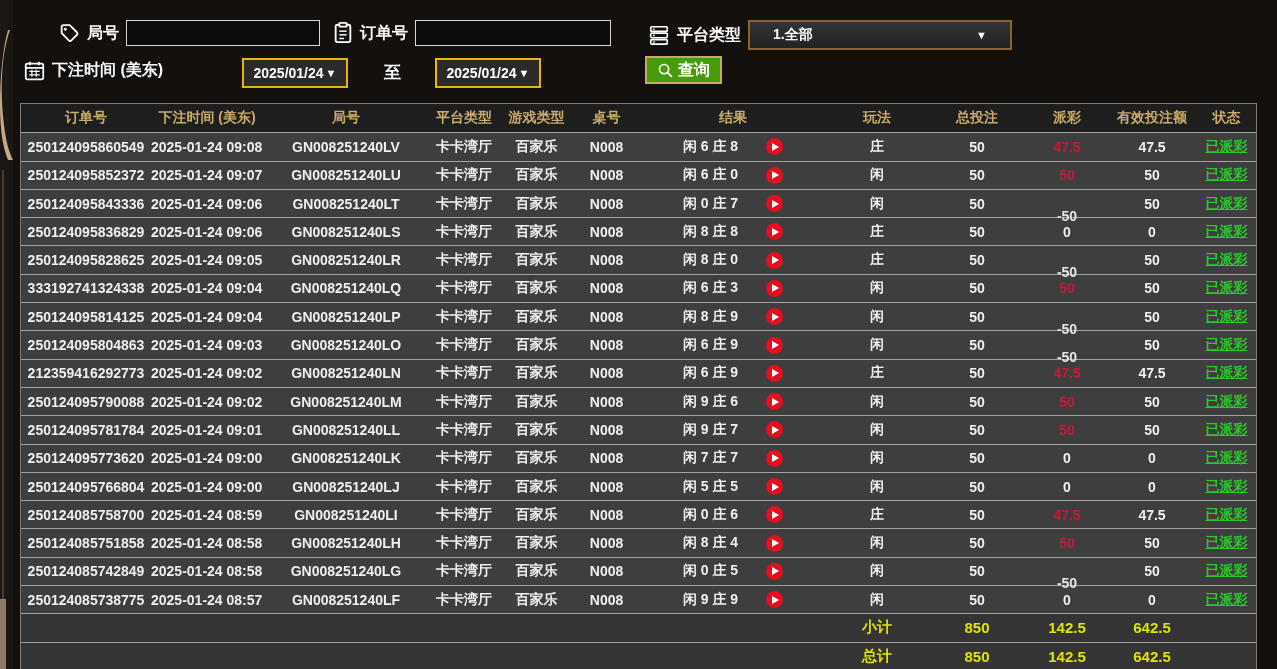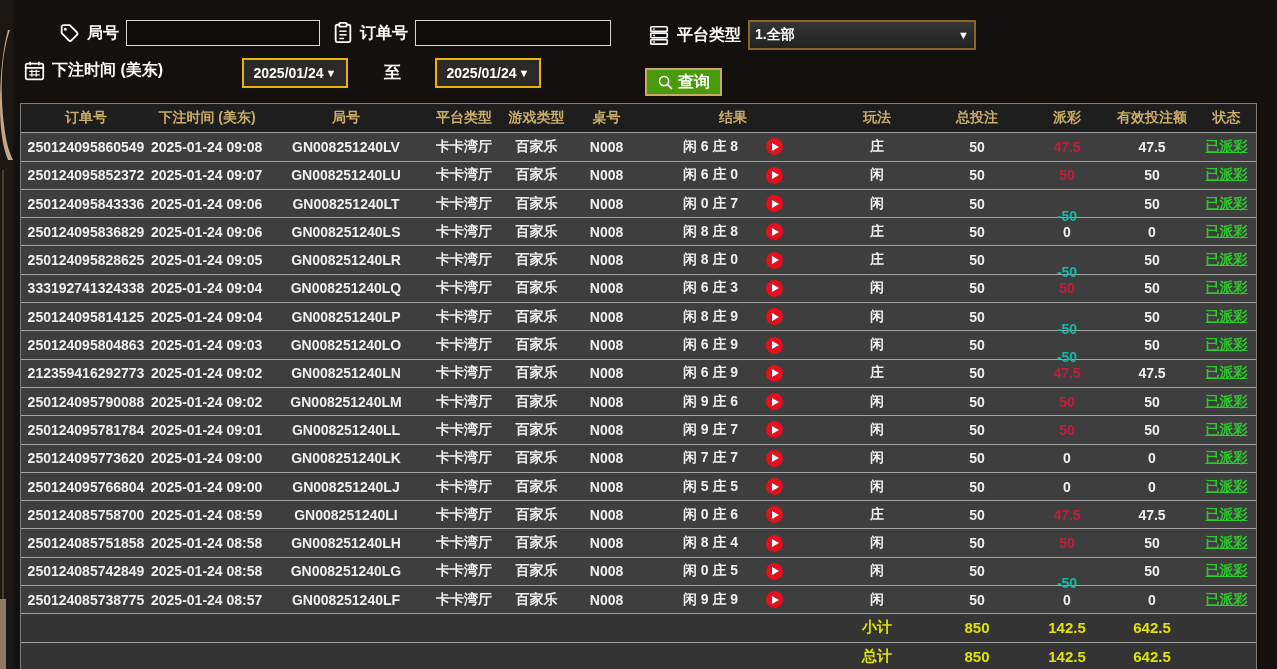--- a/index.html
+++ b/index.html
@@ -19,34 +19,34 @@
   .fgroup{position:absolute;display:flex;align-items:center;gap:7px;color:#fff;}
   .flabel{font-size:16px;font-weight:700;color:#fff;white-space:nowrap;}
   .ficon{display:inline-flex;align-items:center;}
   .txt-input{
     background:#0e0c0b;border:1px solid #d6d6d6;height:24px;width:180px;
     color:#fff;font-size:14px;padding:0 6px;outline:none;
   }
   .dropdown{
     width:214px;height:26px;background:linear-gradient(#343434,#222);
     border:2px solid #8a6428;display:flex;align-items:center;
-    color:#fff;font-size:14px;font-weight:700;padding:0 5px;cursor:pointer;
+    color:#fff;font-size:14px;font-weight:700;padding:0 23px;cursor:pointer;
     justify-content:space-between;
   }
   .dd-arrow{font-size:11px;color:#fff;}
   .datebox{
     position:absolute;width:102px;height:26px;background:#2c2a28;
     border:2px solid #eab308;display:flex;align-items:center;justify-content:center;
     gap:2px;color:#fff;font-size:14px;font-weight:700;cursor:pointer;
   }
   .to-label{position:absolute;color:#fff;font-size:17px;font-weight:700;}
   .query-btn{
     position:absolute;left:645px;top:56px;height:28px;padding:0 10px;
     background:#4a9b0b;border:2px solid #c9a96b;display:flex;align-items:center;gap:4px;
-    color:#fff;font-size:16px;font-weight:700;cursor:pointer;margin-top:12px;
+    color:#fff;font-size:16px;font-weight:700;cursor:pointer;
   }
 
   
   .tbl{position:absolute;left:20px;top:103px;width:1237px;border:1px solid #7d7d7d;box-sizing:border-box;}
   .trow{
     display:grid;
     grid-template-columns:130px 112px 166px 70px 75px 65px 188px 100px 100px 80px 90px 1fr;
     height:28.3px;align-items:center;background:#3e3e3e;
     border-top:1px solid #a3a3a3;box-sizing:border-box;
   }
@@ -60,21 +60,21 @@
   .result-cell{display:flex;align-items:center;justify-content:center;gap:28px;}
   .play-btn{
     width:17px;height:17px;border-radius:50%;background:#e50f1e;border:none;
     position:relative;cursor:pointer;padding:0;flex:0 0 auto;
   }
   .play-btn::before{
     content:"";position:absolute;left:6px;top:4.5px;
     border-left:7px solid #fff;border-top:4px solid transparent;border-bottom:4px solid transparent;
   }
   .c-win{color:#c31c38;}
-  .c-lose{color:#14b8a6;margin-top:24px;}
+  .c-lose{color:#e5e5e5;margin-top:24px;}
   .c-zero{color:#efefef;}
   .c-status{color:#2dc82d;text-decoration:underline;}
   .c-sum{color:#e0e303;font-weight:700;font-size:15px;}
 </style>
 </head>
 <body>
 
 <div class="left-strip"></div>
 <svg class="left-claw" width="14" height="130" viewBox="0 0 14 130">
   <path d="M10 0 C 1 25, 0 60, 4 95 C 6 112, 9 122, 13 130 L 8 130 C 3 118, 0 100, 0 75 C 0 45, 3 18, 8 0 Z" fill="#c4a888"></path>

